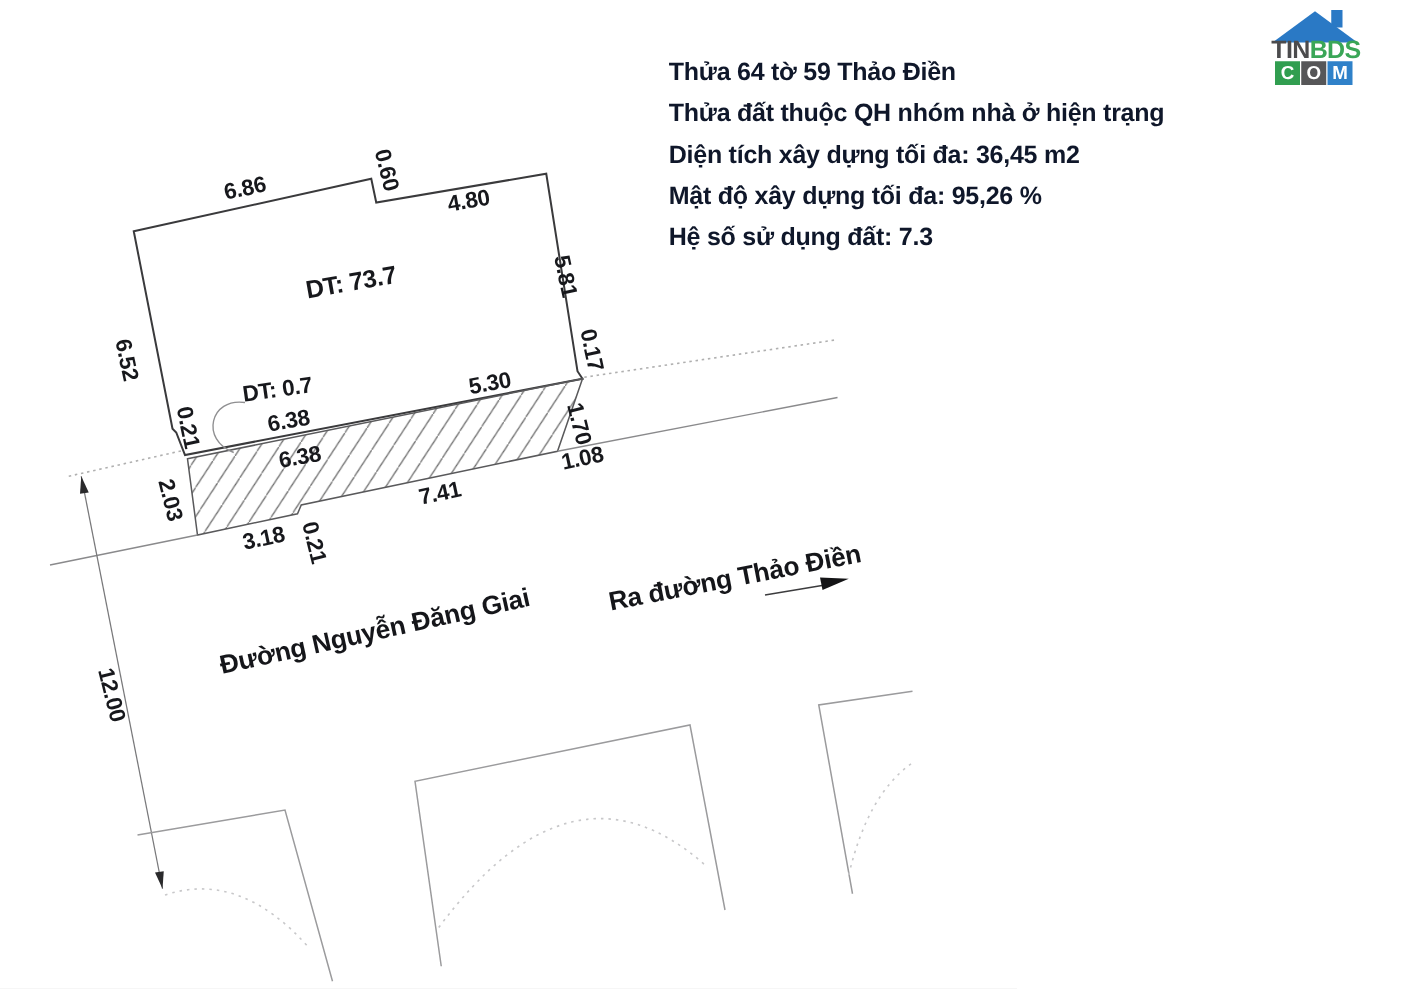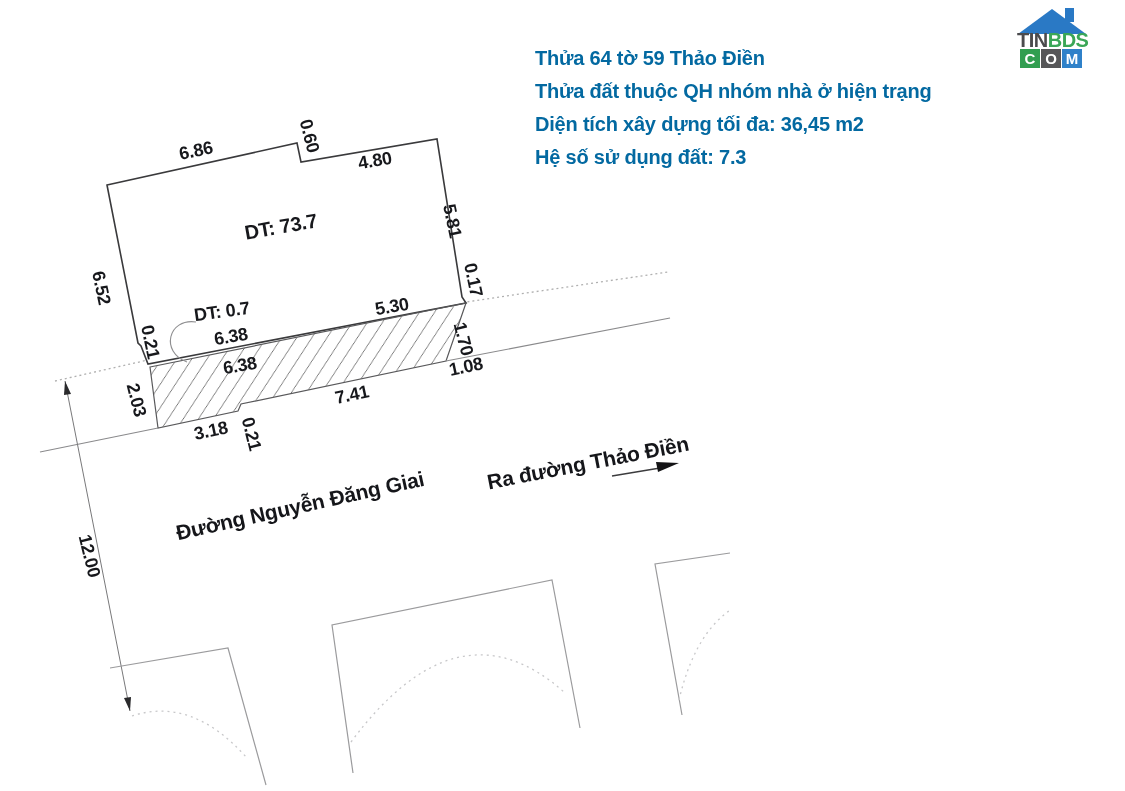--- a/index.html
+++ b/index.html
@@ -89,24 +89,25 @@
       <span class="dim" style="left: 392px; top: 307px; transform: translate(-50%, -50%) rotate(-10deg);">5.30</span>
       <span class="dim" style="left: 463px; top: 339px; transform: translate(-50%, -50%) rotate(76deg);">1.70</span>
       <span class="dim" style="left: 466px; top: 367px; transform: translate(-50%, -50%) rotate(-12deg);">1.08</span>
       <span class="dim" style="left: 136px; top: 400px; transform: translate(-50%, -50%) rotate(76deg);">2.03</span>
       <span class="dim" style="left: 211px; top: 431px; transform: translate(-50%, -50%) rotate(-12deg);">3.18</span>
       <span class="dim" style="left: 251px; top: 434px; transform: translate(-50%, -50%) rotate(76deg);">0.21</span>
       <span class="dim" style="left: 352px; top: 395px; transform: translate(-50%, -50%) rotate(-12deg);">7.41</span>
       <span class="dim" style="left: 89px; top: 556px; transform: translate(-50%, -50%) rotate(76deg);">12.00</span>
     </div>
 
-  <div id="info-panel" style="color: #0369a1;">
+  <div id="info-panel" style="color: #0f172a;">
       <div class="info-line">Thửa 64 tờ 59 Thảo Điền</div>
       <div class="info-line">Thửa đất thuộc QH nhóm nhà ở hiện trạng</div>
       <div class="info-line">Diện tích xây dựng tối đa: 36,45 m2</div>
+      <div class="info-line">Mật độ xây dựng tối đa: 95,26 %</div>
       <div class="info-line">Hệ số sử dụng đất: 7.3</div>
     </div>
 
   <span class="street-label" id="main-street-label">Đường Nguyễn Đăng Giai</span>
   <span class="street-label" id="direction-label">Ra đường Thảo Điền</span>
 
   <div id="logo">
     <svg width="70" height="30" viewBox="0 0 70 30">
       <rect x="48" y="2" width="9" height="14" fill="#2a79c5"></rect>
       <polygon points="1,28 35,3 69,28" fill="#2a79c5"></polygon>

